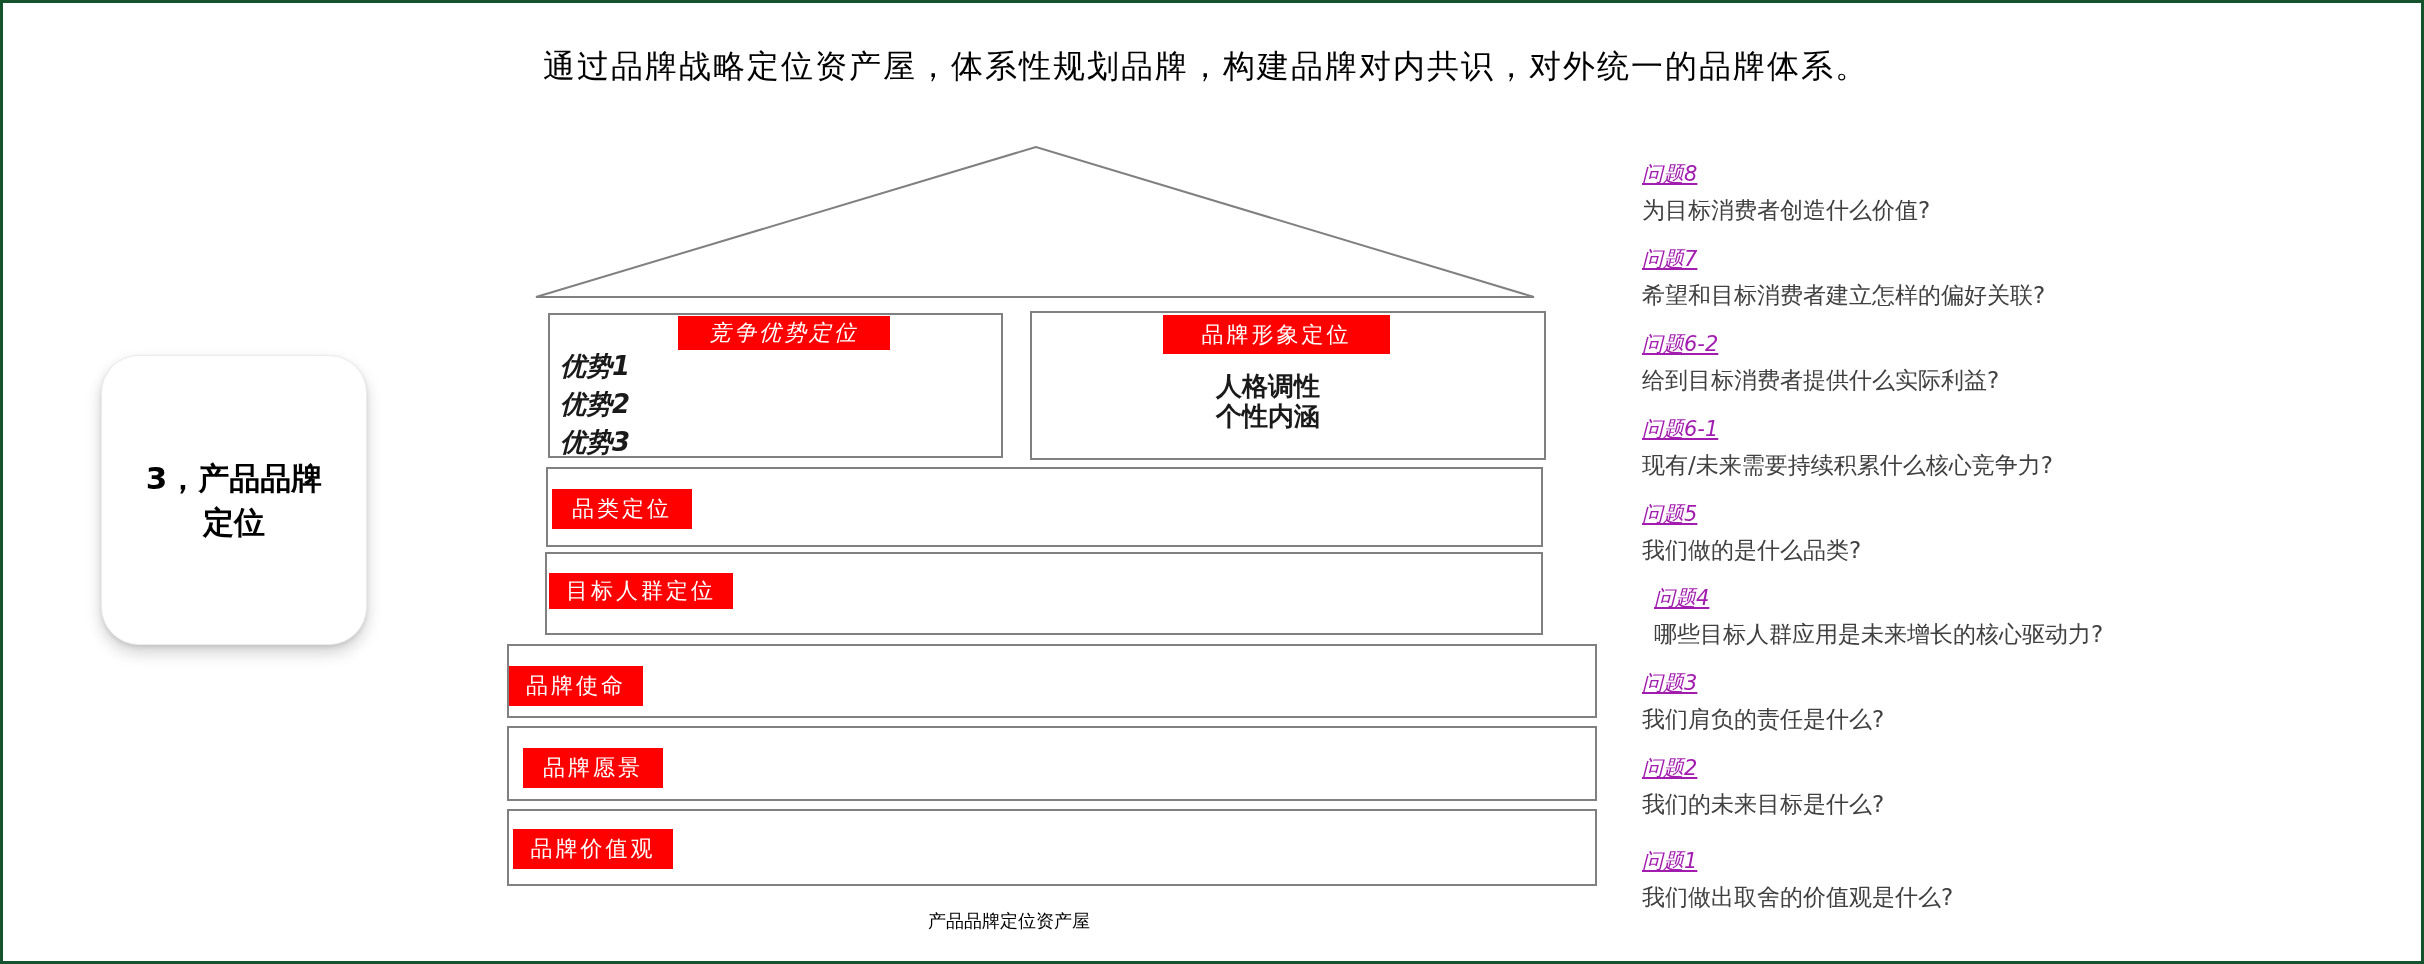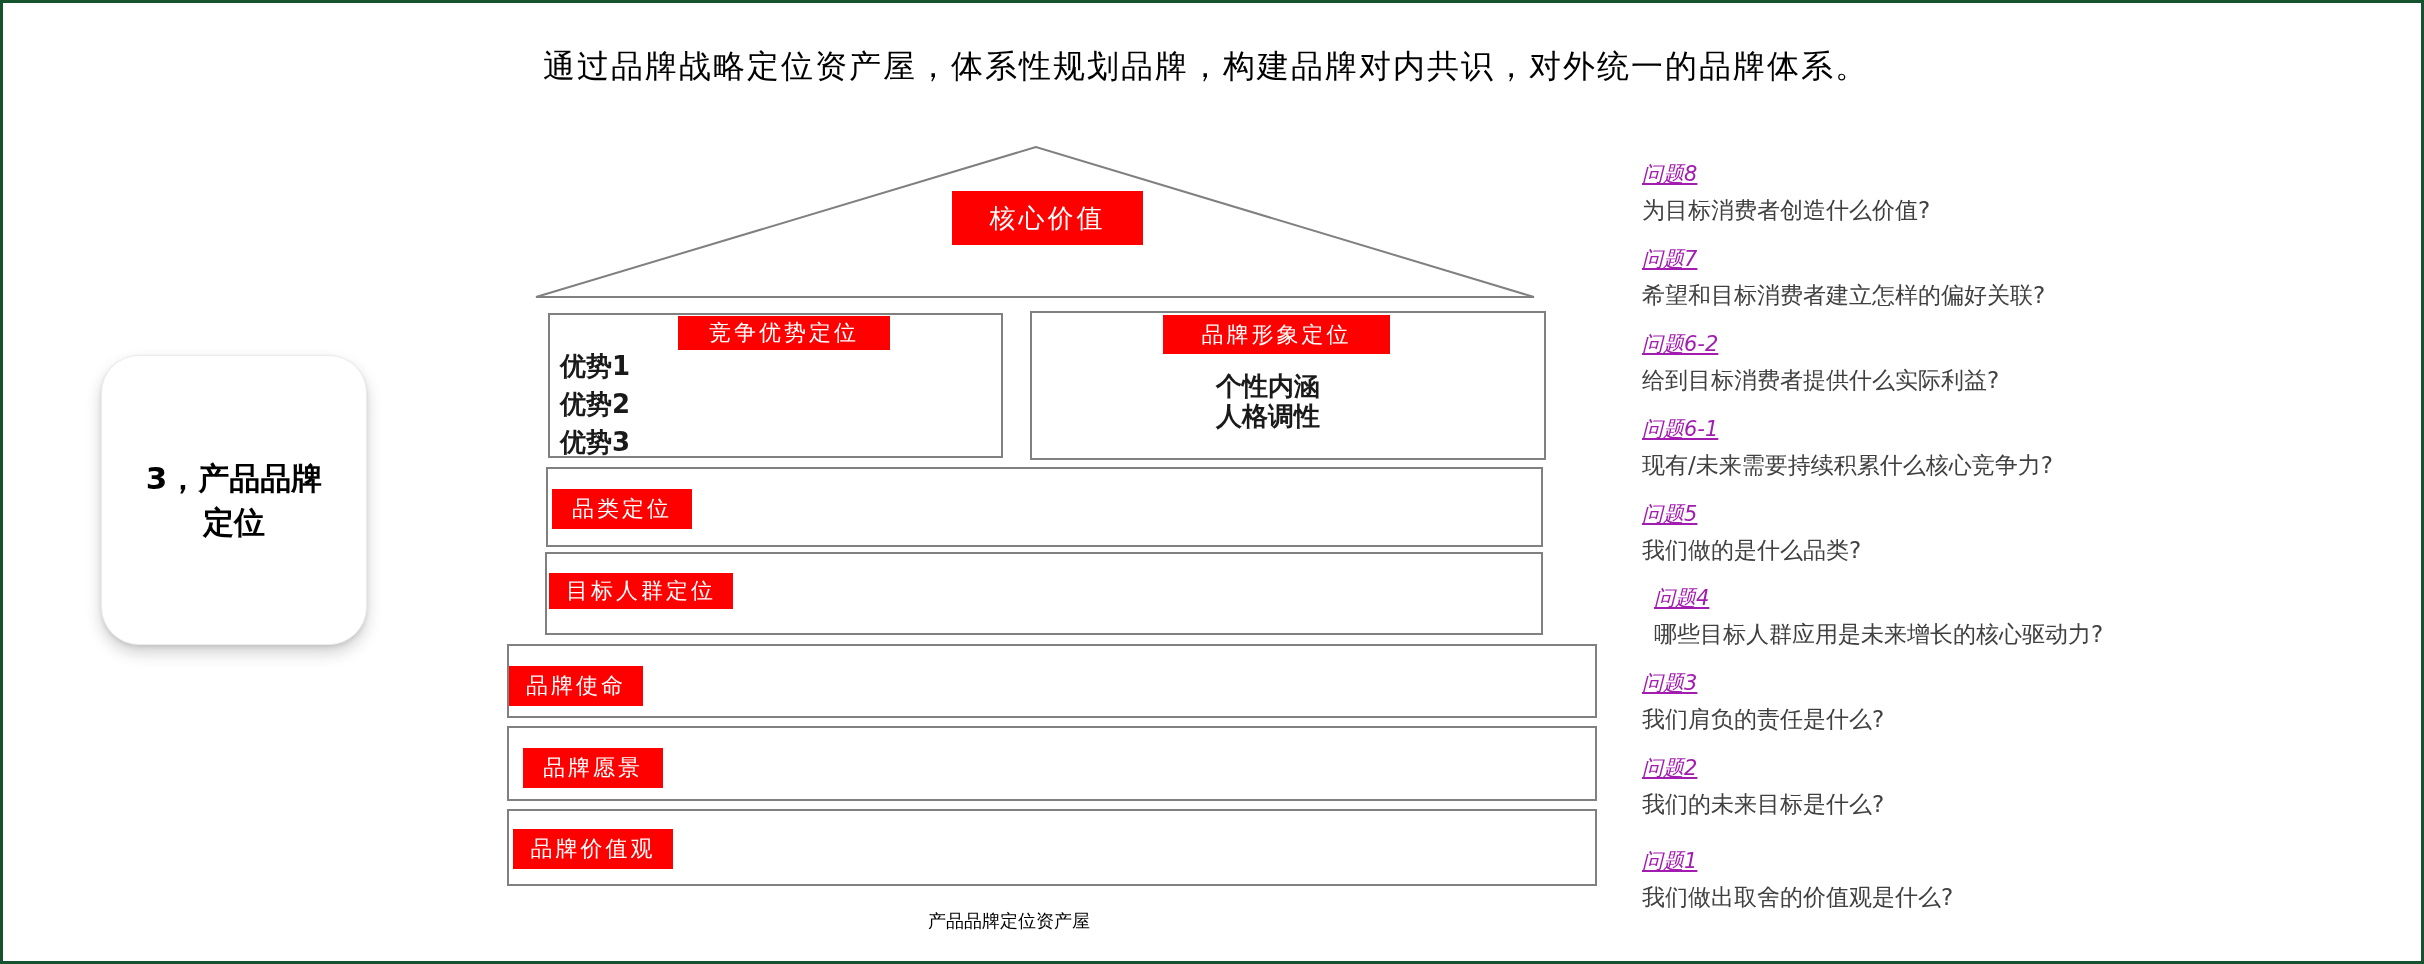--- a/index.html
+++ b/index.html
@@ -61,21 +61,21 @@
     font-size: 26px;
   }
 
   
   .hbox {
     position: absolute;
     background: #ffffff;
     border: 2px solid #808080;
     box-sizing: border-box;
   }
-  #box-competitive { left: 545px; top: 310px; width: 455px; height: 145px; }
+  #box-competitive { left: 545px; top: 310px; width: 455px; height: 145px; font-style: italic; }
   #box-image       { left: 1027px; top: 308px; width: 516px; height: 149px; }
   #row-category    { left: 543px; top: 464px; width: 997px; height: 80px; }
   #row-audience    { left: 542px; top: 549px; width: 998px; height: 83px; }
   #row-mission     { left: 504px; top: 641px; width: 1090px; height: 74px; }
   #row-vision      { left: 504px; top: 723px; width: 1090px; height: 75px; }
   #row-values      { left: 504px; top: 806px; width: 1090px; height: 77px; }
 
   .adv-list { position: absolute; left: 10px; top: 32px; }
   .adv-item { font-size: 26px; font-weight: bold; color: #1a1a1a; line-height: 38px; }
 
@@ -118,36 +118,35 @@
 
   <div class="abs side-badge">
     <div class="line">3，产品品牌</div>
     <div class="line">定位</div>
   </div>
 
   <svg class="abs roof-svg" width="1030" height="168" viewBox="0 0 1030 168">
     <polygon points="513,11 13,161 1011,161" fill="none" stroke="#808080" stroke-width="2"></polygon>
   </svg>
 
-  <div class="red-label core-value">核心价值</div>
 
   <div class="hbox" id="box-competitive">
     <div class="red-label" style="left:128px; top:1px; width:212px; height:34px;">竞争优势定位</div>
     <div class="adv-list">
       <div class="adv-item">优势1</div>
       <div class="adv-item">优势2</div>
       <div class="adv-item">优势3</div>
     </div>
   </div>
 
   <div class="hbox" id="box-image">
     <div class="red-label" style="left:131px; top:2px; width:227px; height:39px;">品牌形象定位</div>
     <div class="image-lines">
+      <div class="image-line">人格调性</div>
       <div class="image-line">个性内涵</div>
-      <div class="image-line">人格调性</div>
     </div>
   </div>
 
   <div class="hbox" id="row-audience">
     <div class="red-label" style="left:2px; top:19px; width:184px; height:36px;">目标人群定位</div>
   </div>
 
   <div class="hbox" id="row-category">
     <div class="red-label" style="left:4px; top:20px; width:140px; height:40px;">品类定位</div>
   </div>

